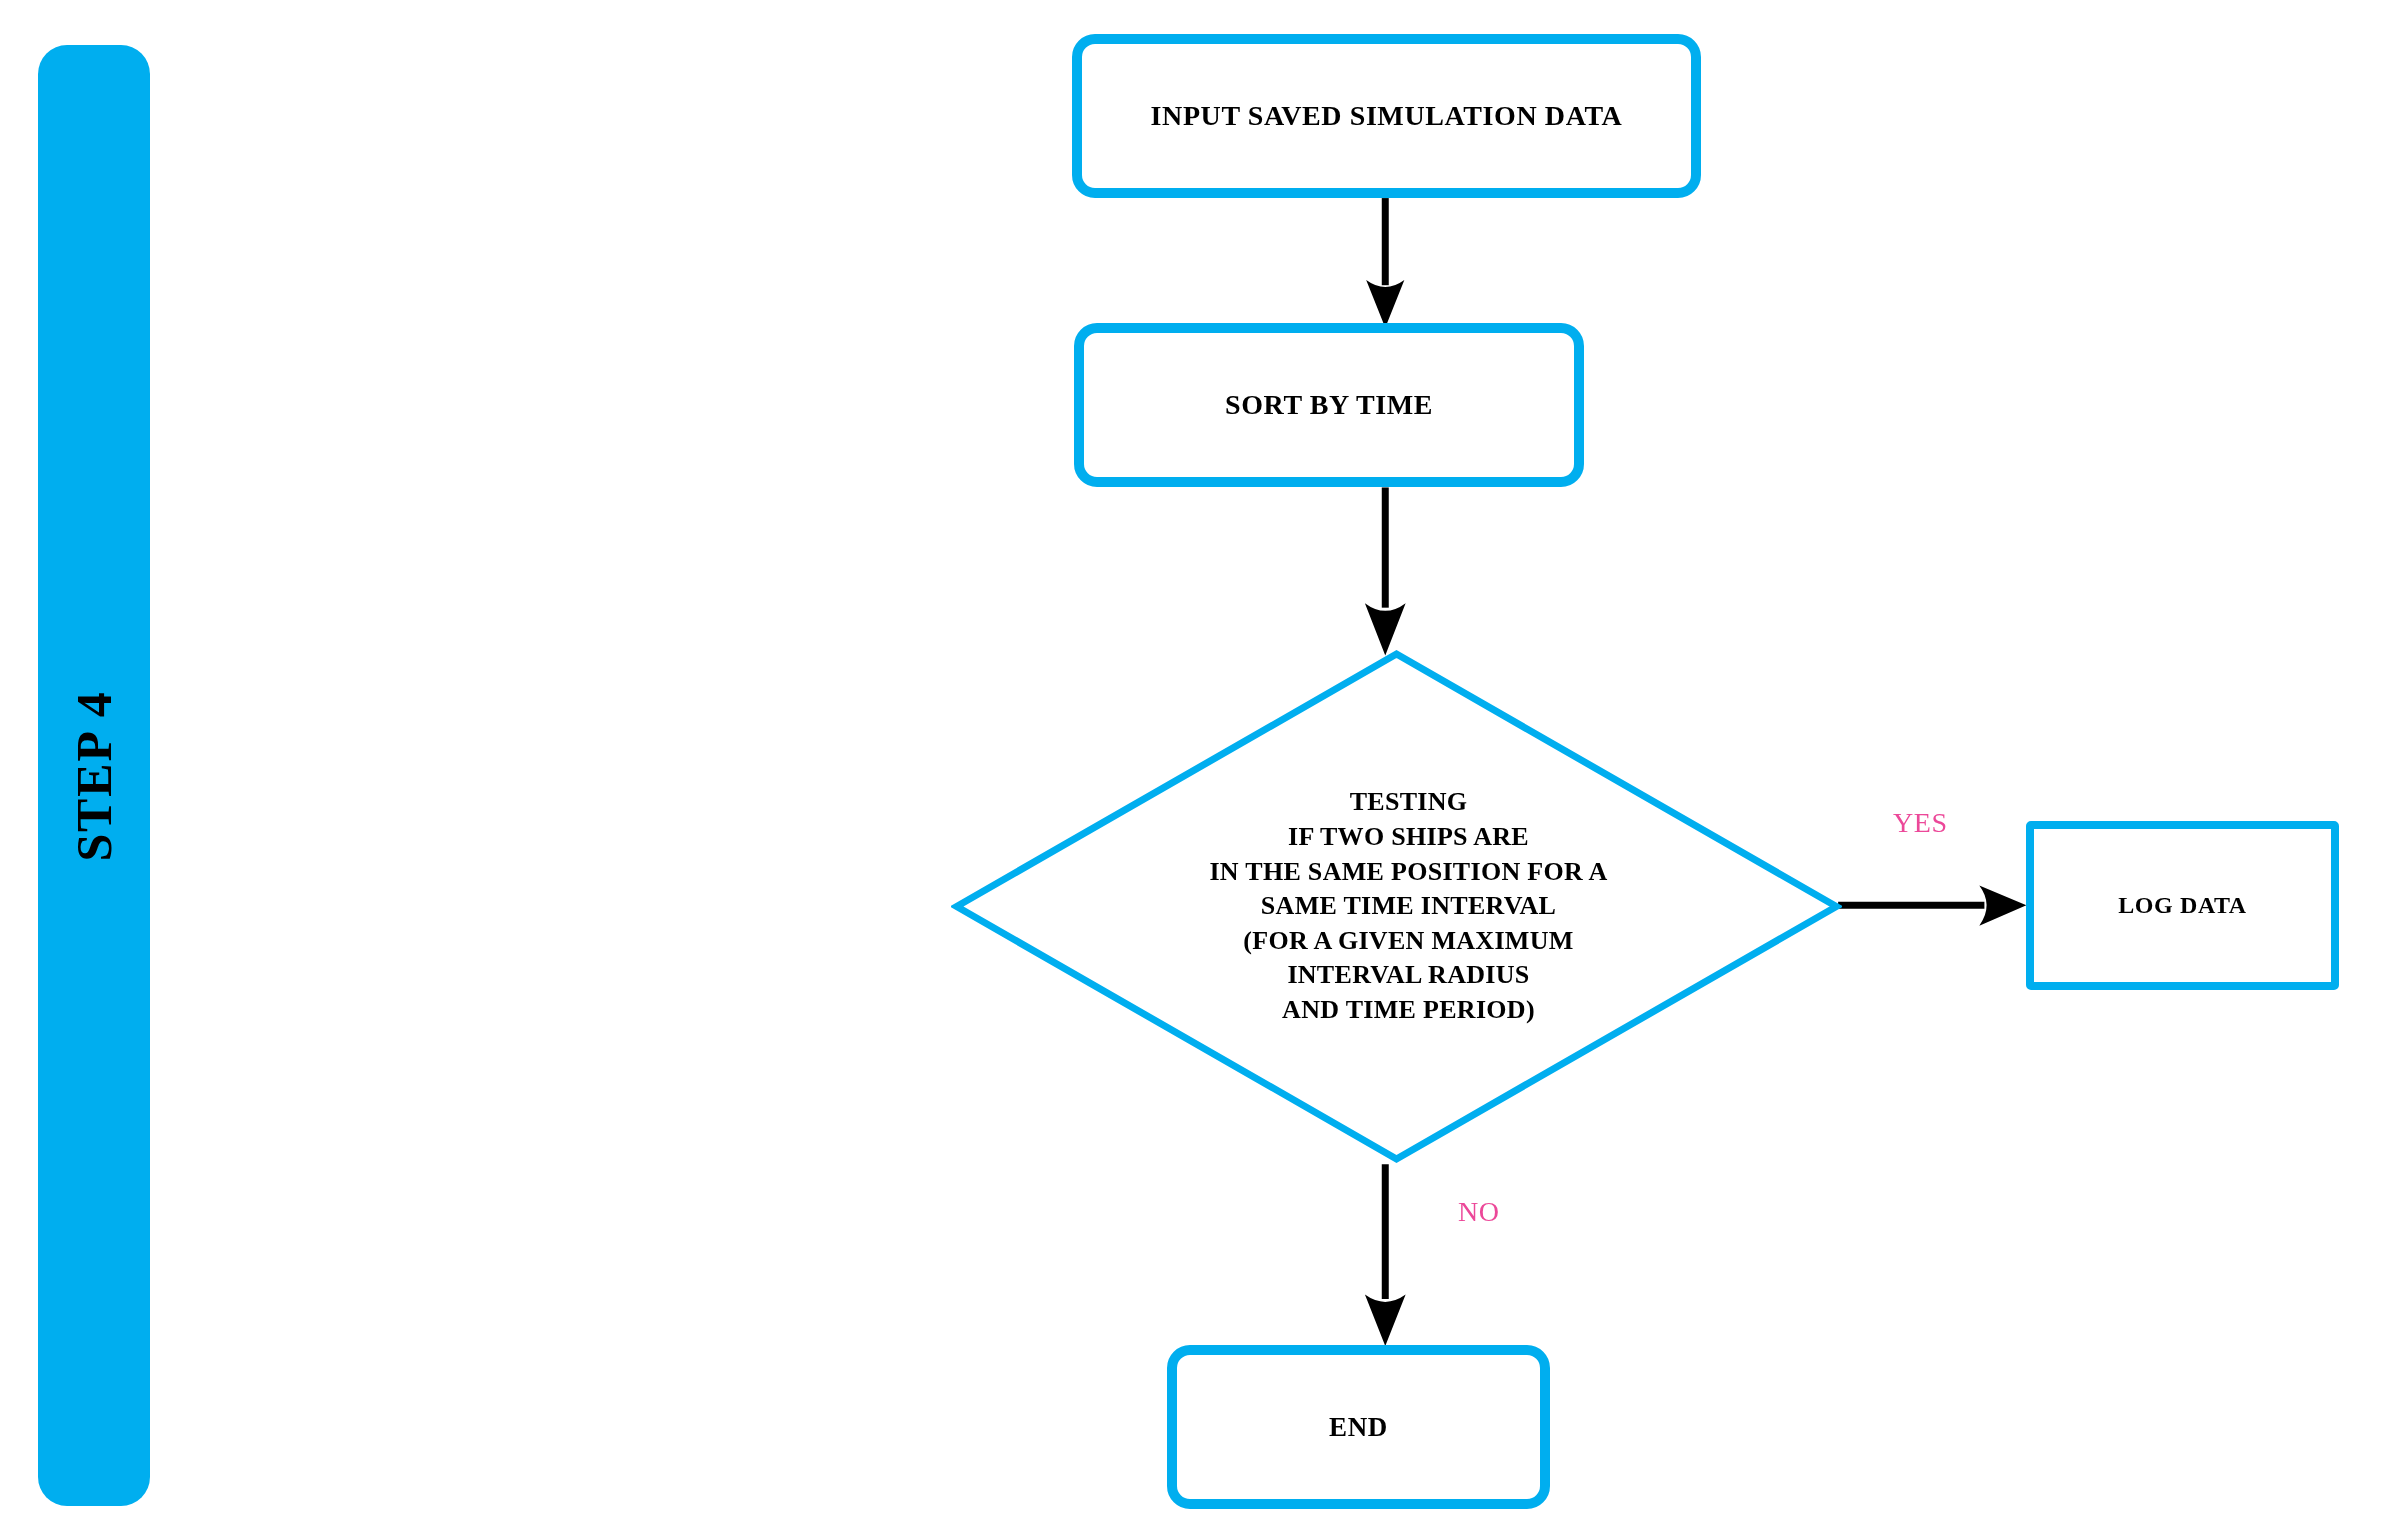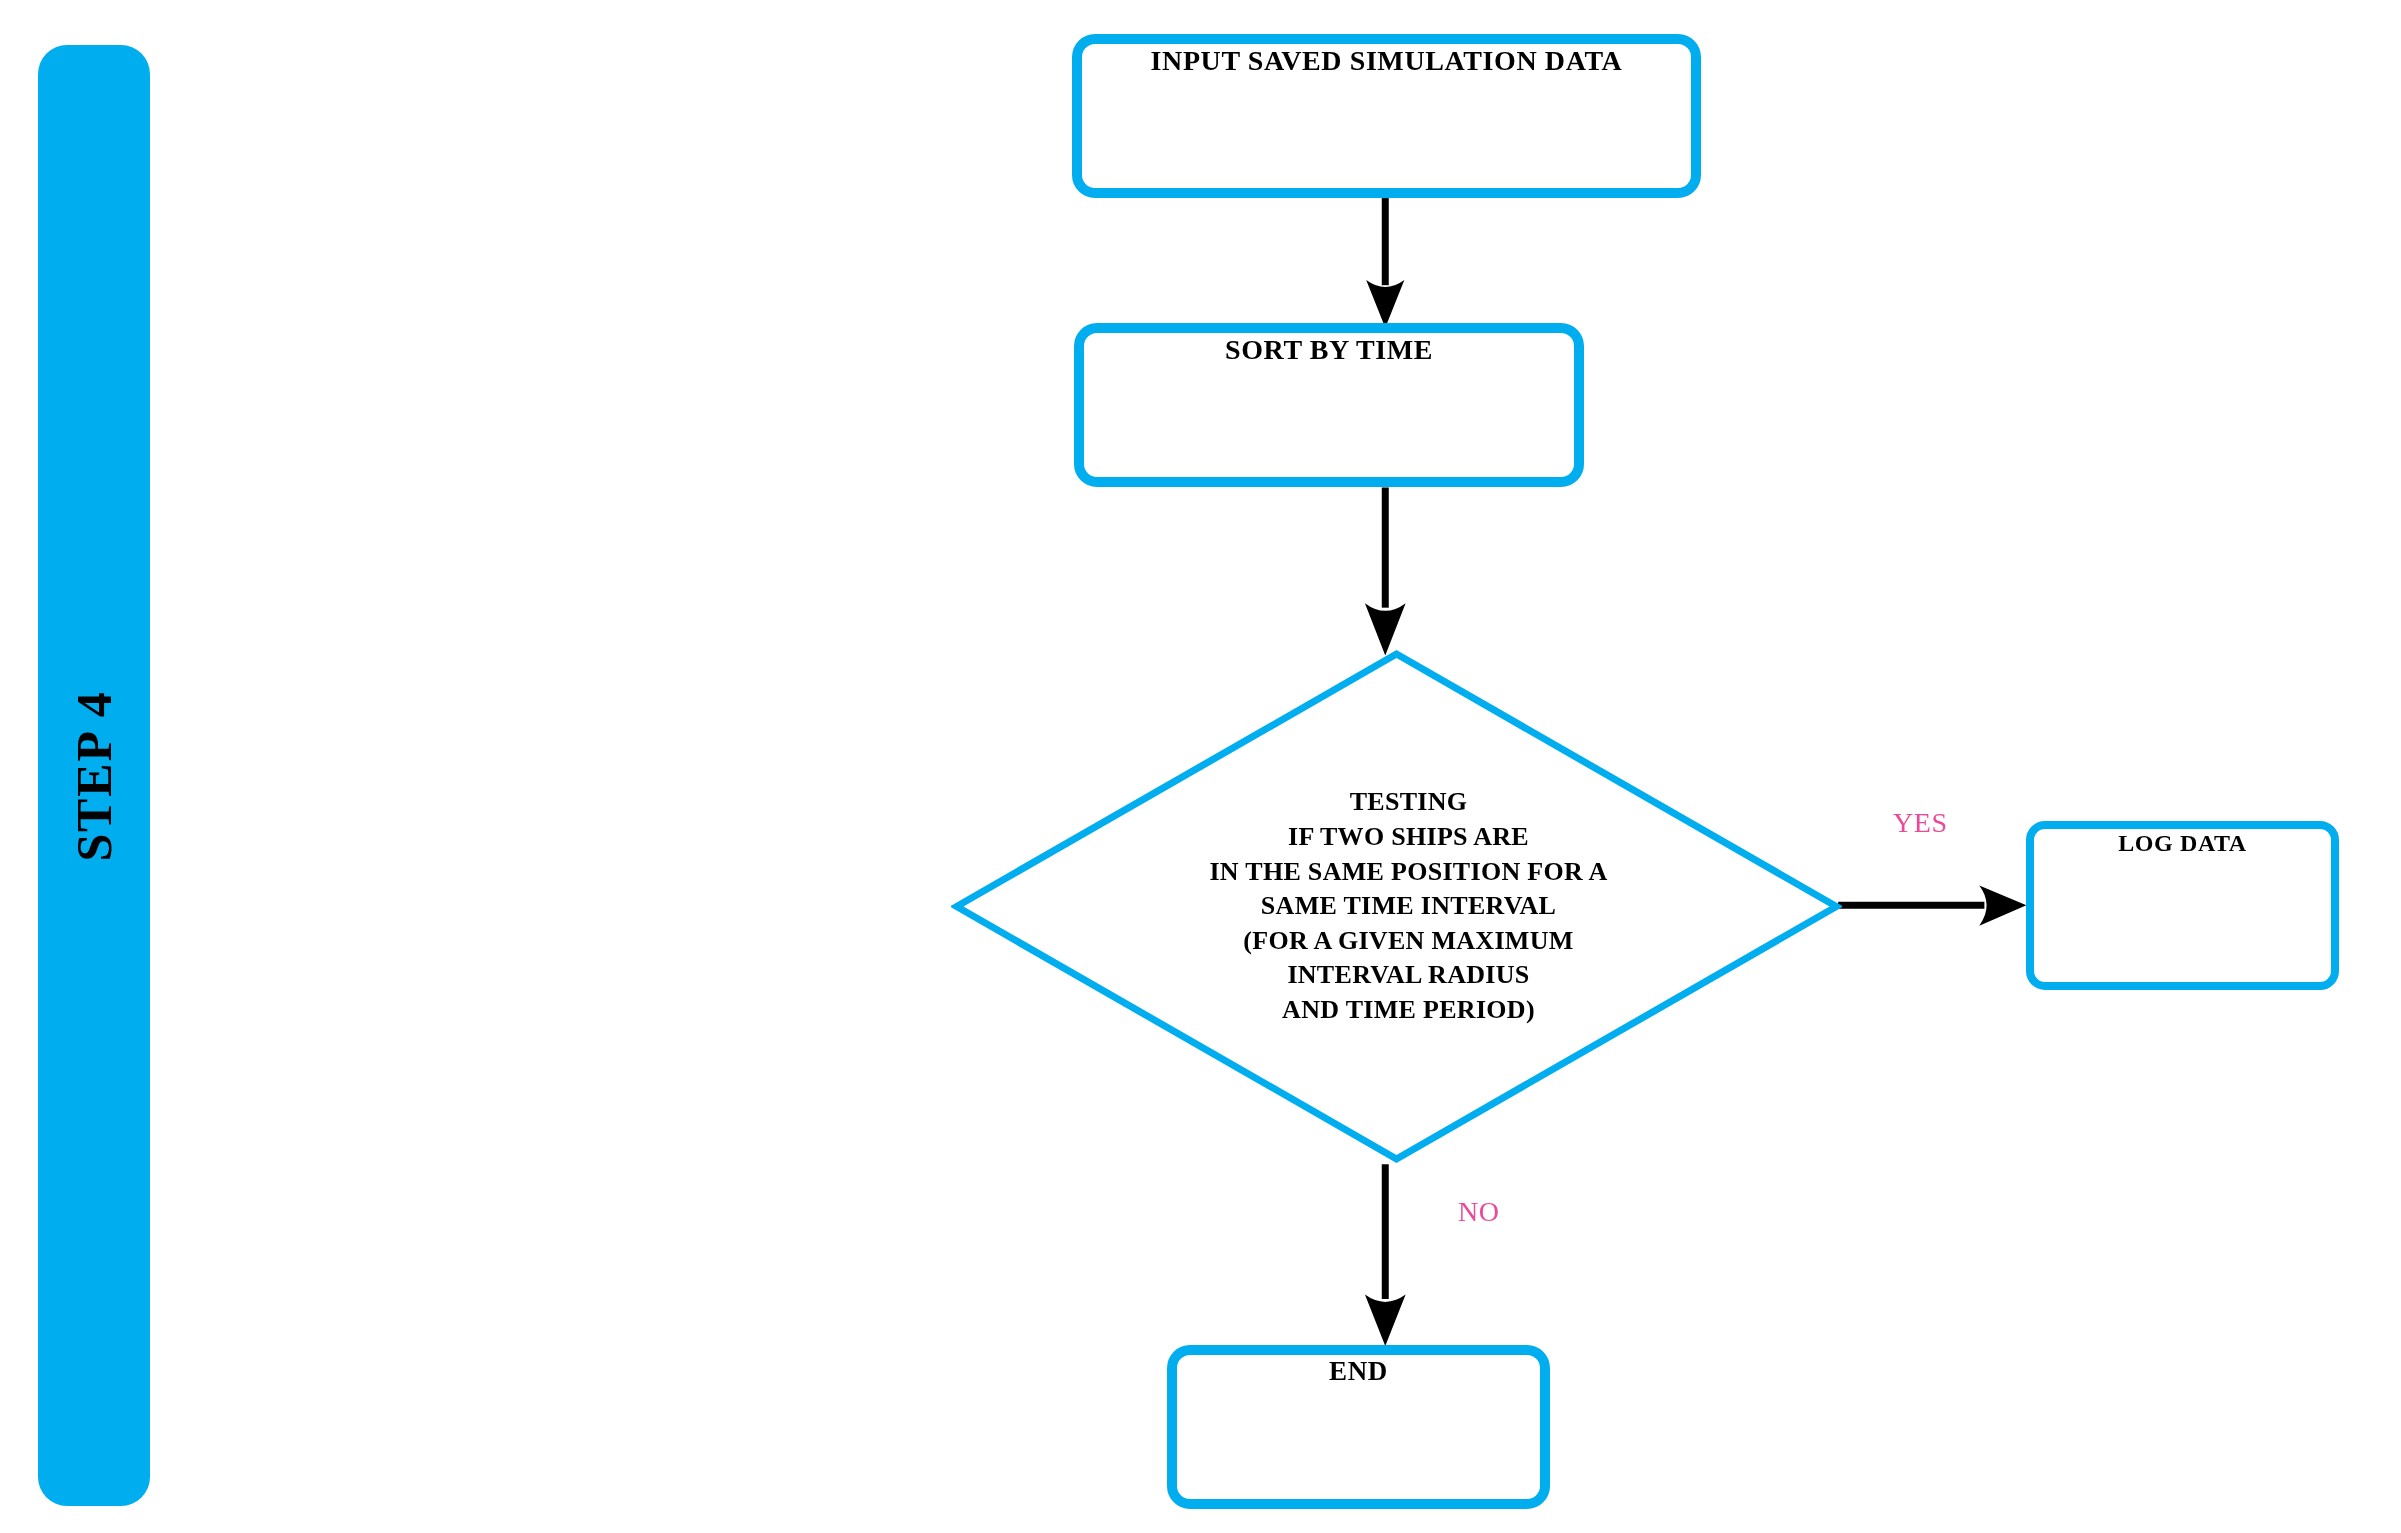--- a/index.html
+++ b/index.html
@@ -43,39 +43,39 @@
   }
 
   
   .node-box {
     position: absolute;
     box-sizing: border-box;
     background: #ffffff;
     border: 10.8px solid #00AEEF;
     border-radius: 23px;
     display: flex;
-    align-items: flex-start;
+    align-items: center;
     justify-content: center;
     text-align: center;
   }
   .node-box .node-label {
     font-size: 28px;
     font-weight: bold;
     color: #000000;
     letter-spacing: 0.6px;
     line-height: 1.2;
     font-family: "Liberation Serif", "DejaVu Serif", serif;
   }
 
   #box-input  { left: 1072px; top: 34px;   width: 629px; height: 164px; }
   #box-sort   { left: 1074px; top: 323px;  width: 510px; height: 164px; }
   #box-end    { left: 1167px; top: 1345px; width: 383px; height: 164px; }
   #box-logdata{
     left: 2026px; top: 821px; width: 313px; height: 169px;
-    border-width: 8.3px; border-radius: 19px;
+    border-width: 8.3px; border-radius: 5px;
   }
   #box-logdata .node-label { font-size: 24px; }
   #box-end .node-label     { font-size: 27px; }
 
   
   .decision {
     position: absolute;
     left: 951px;
     top: 649px;
     width: 891px;

